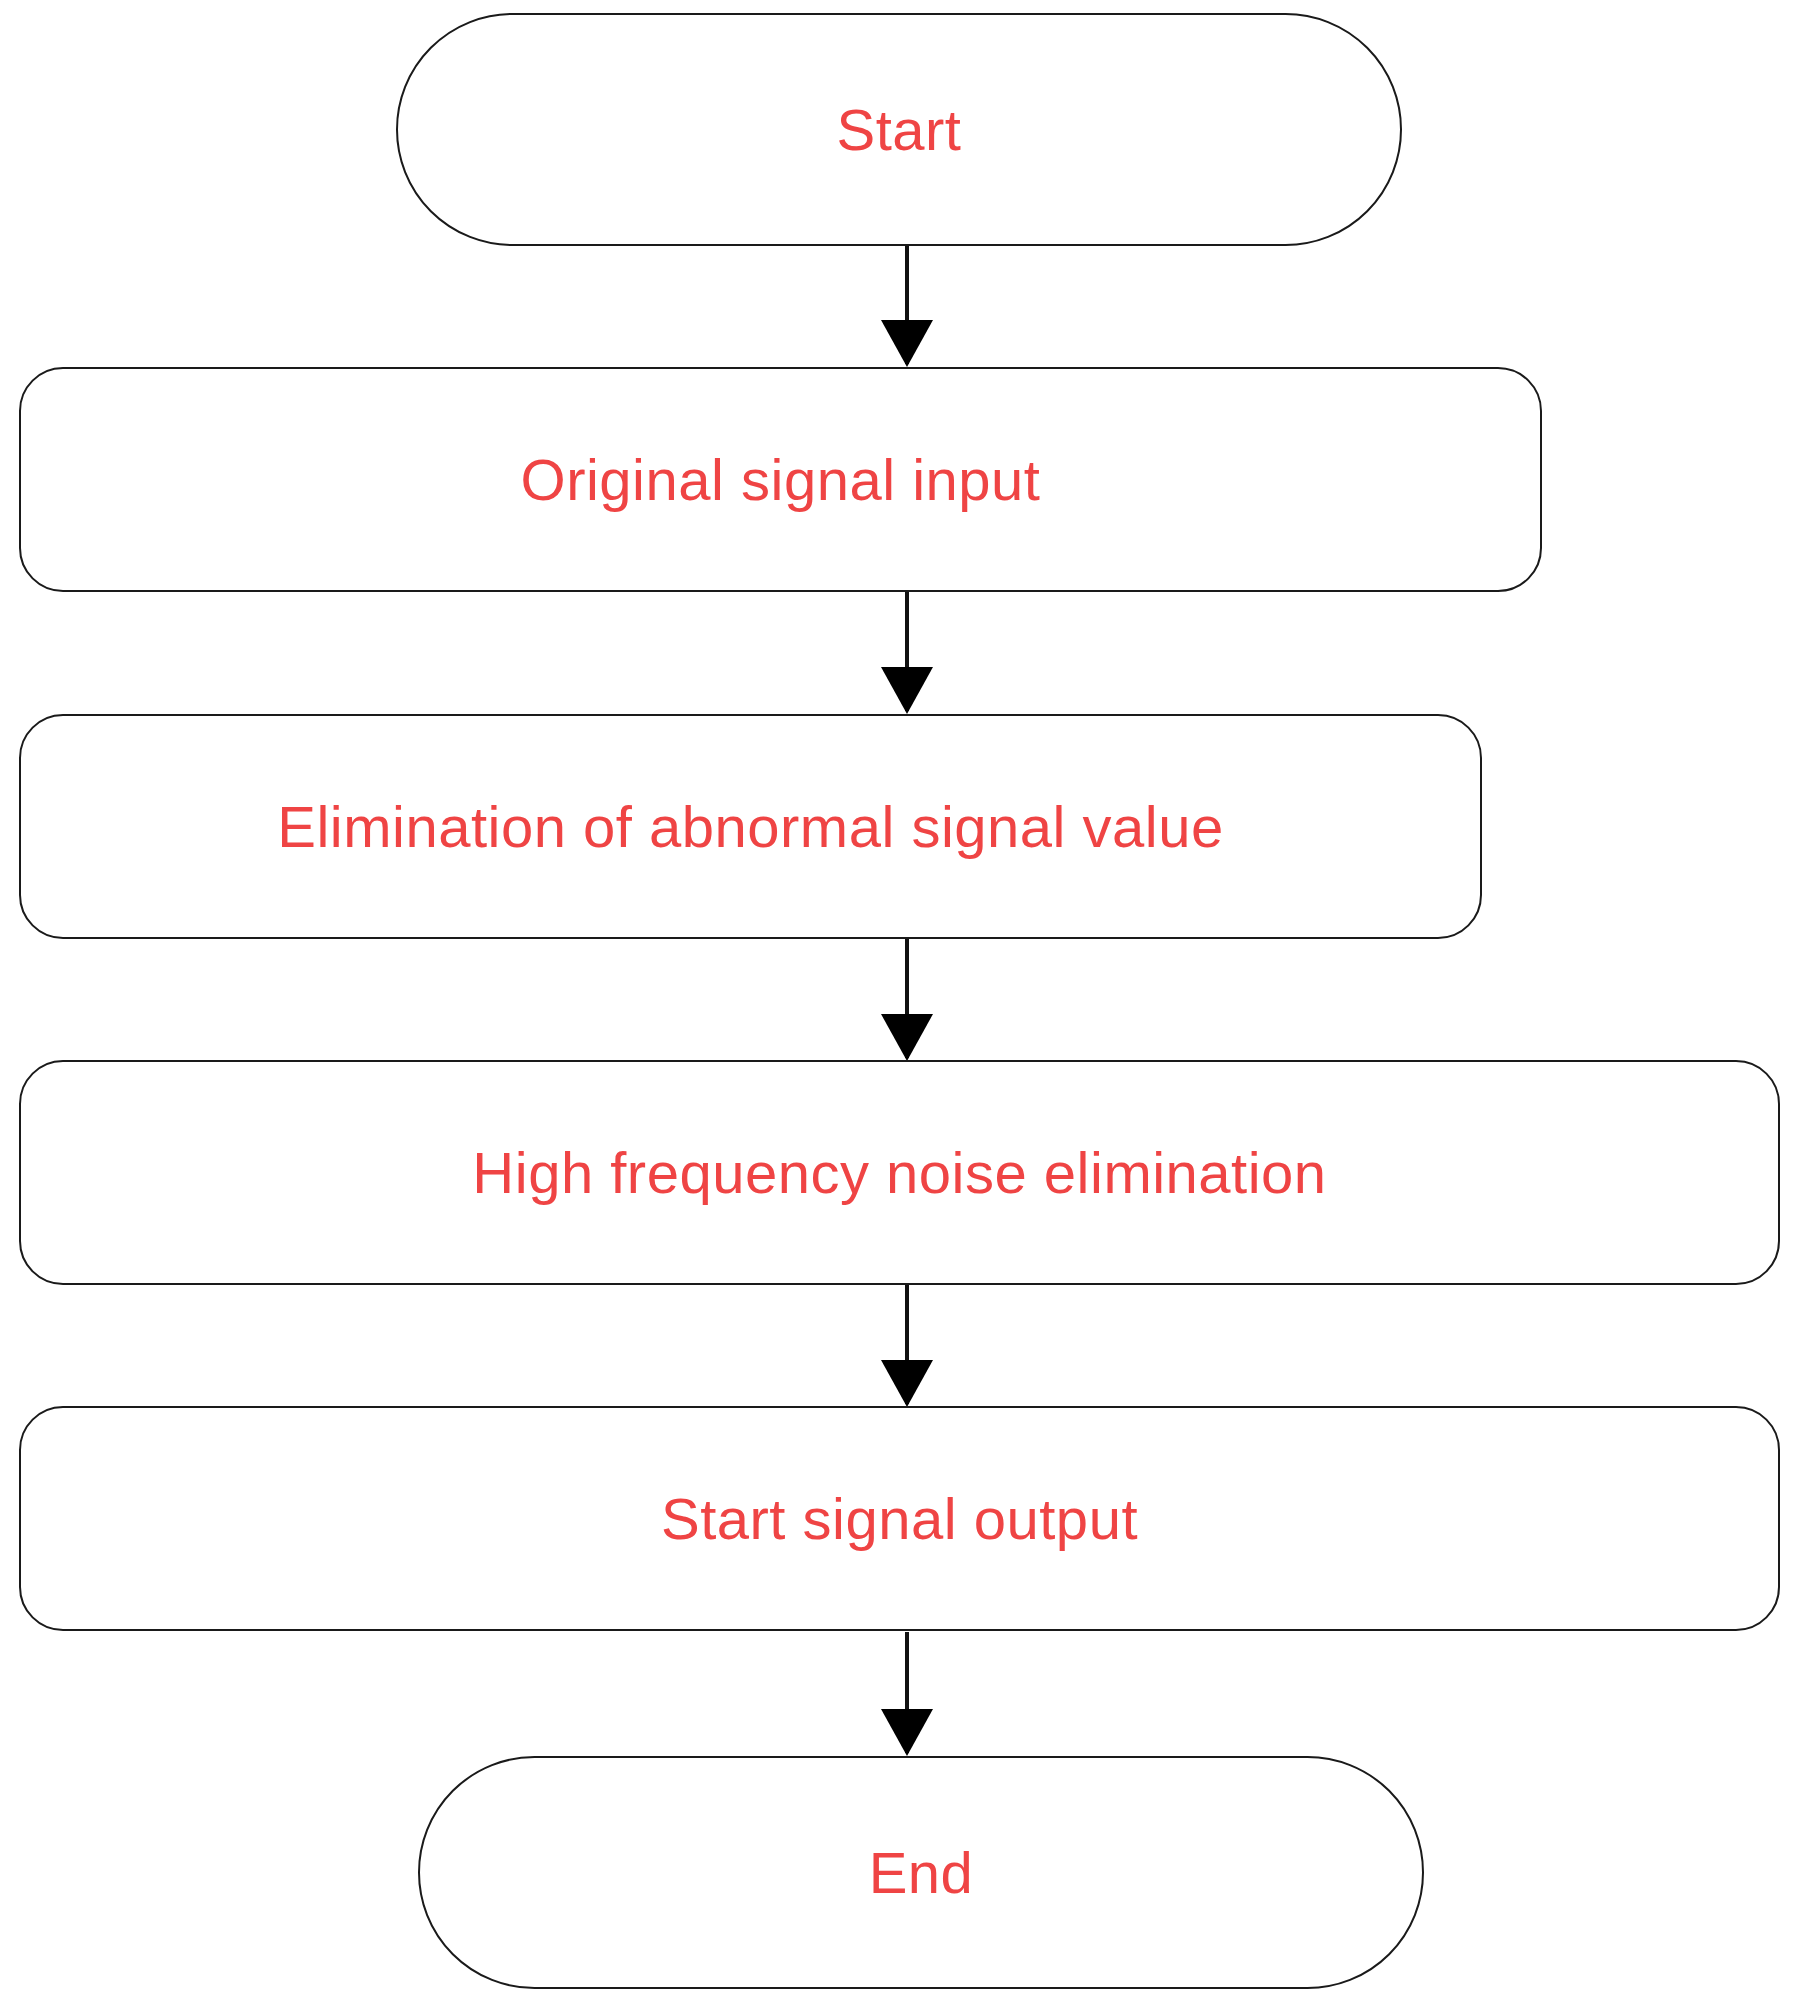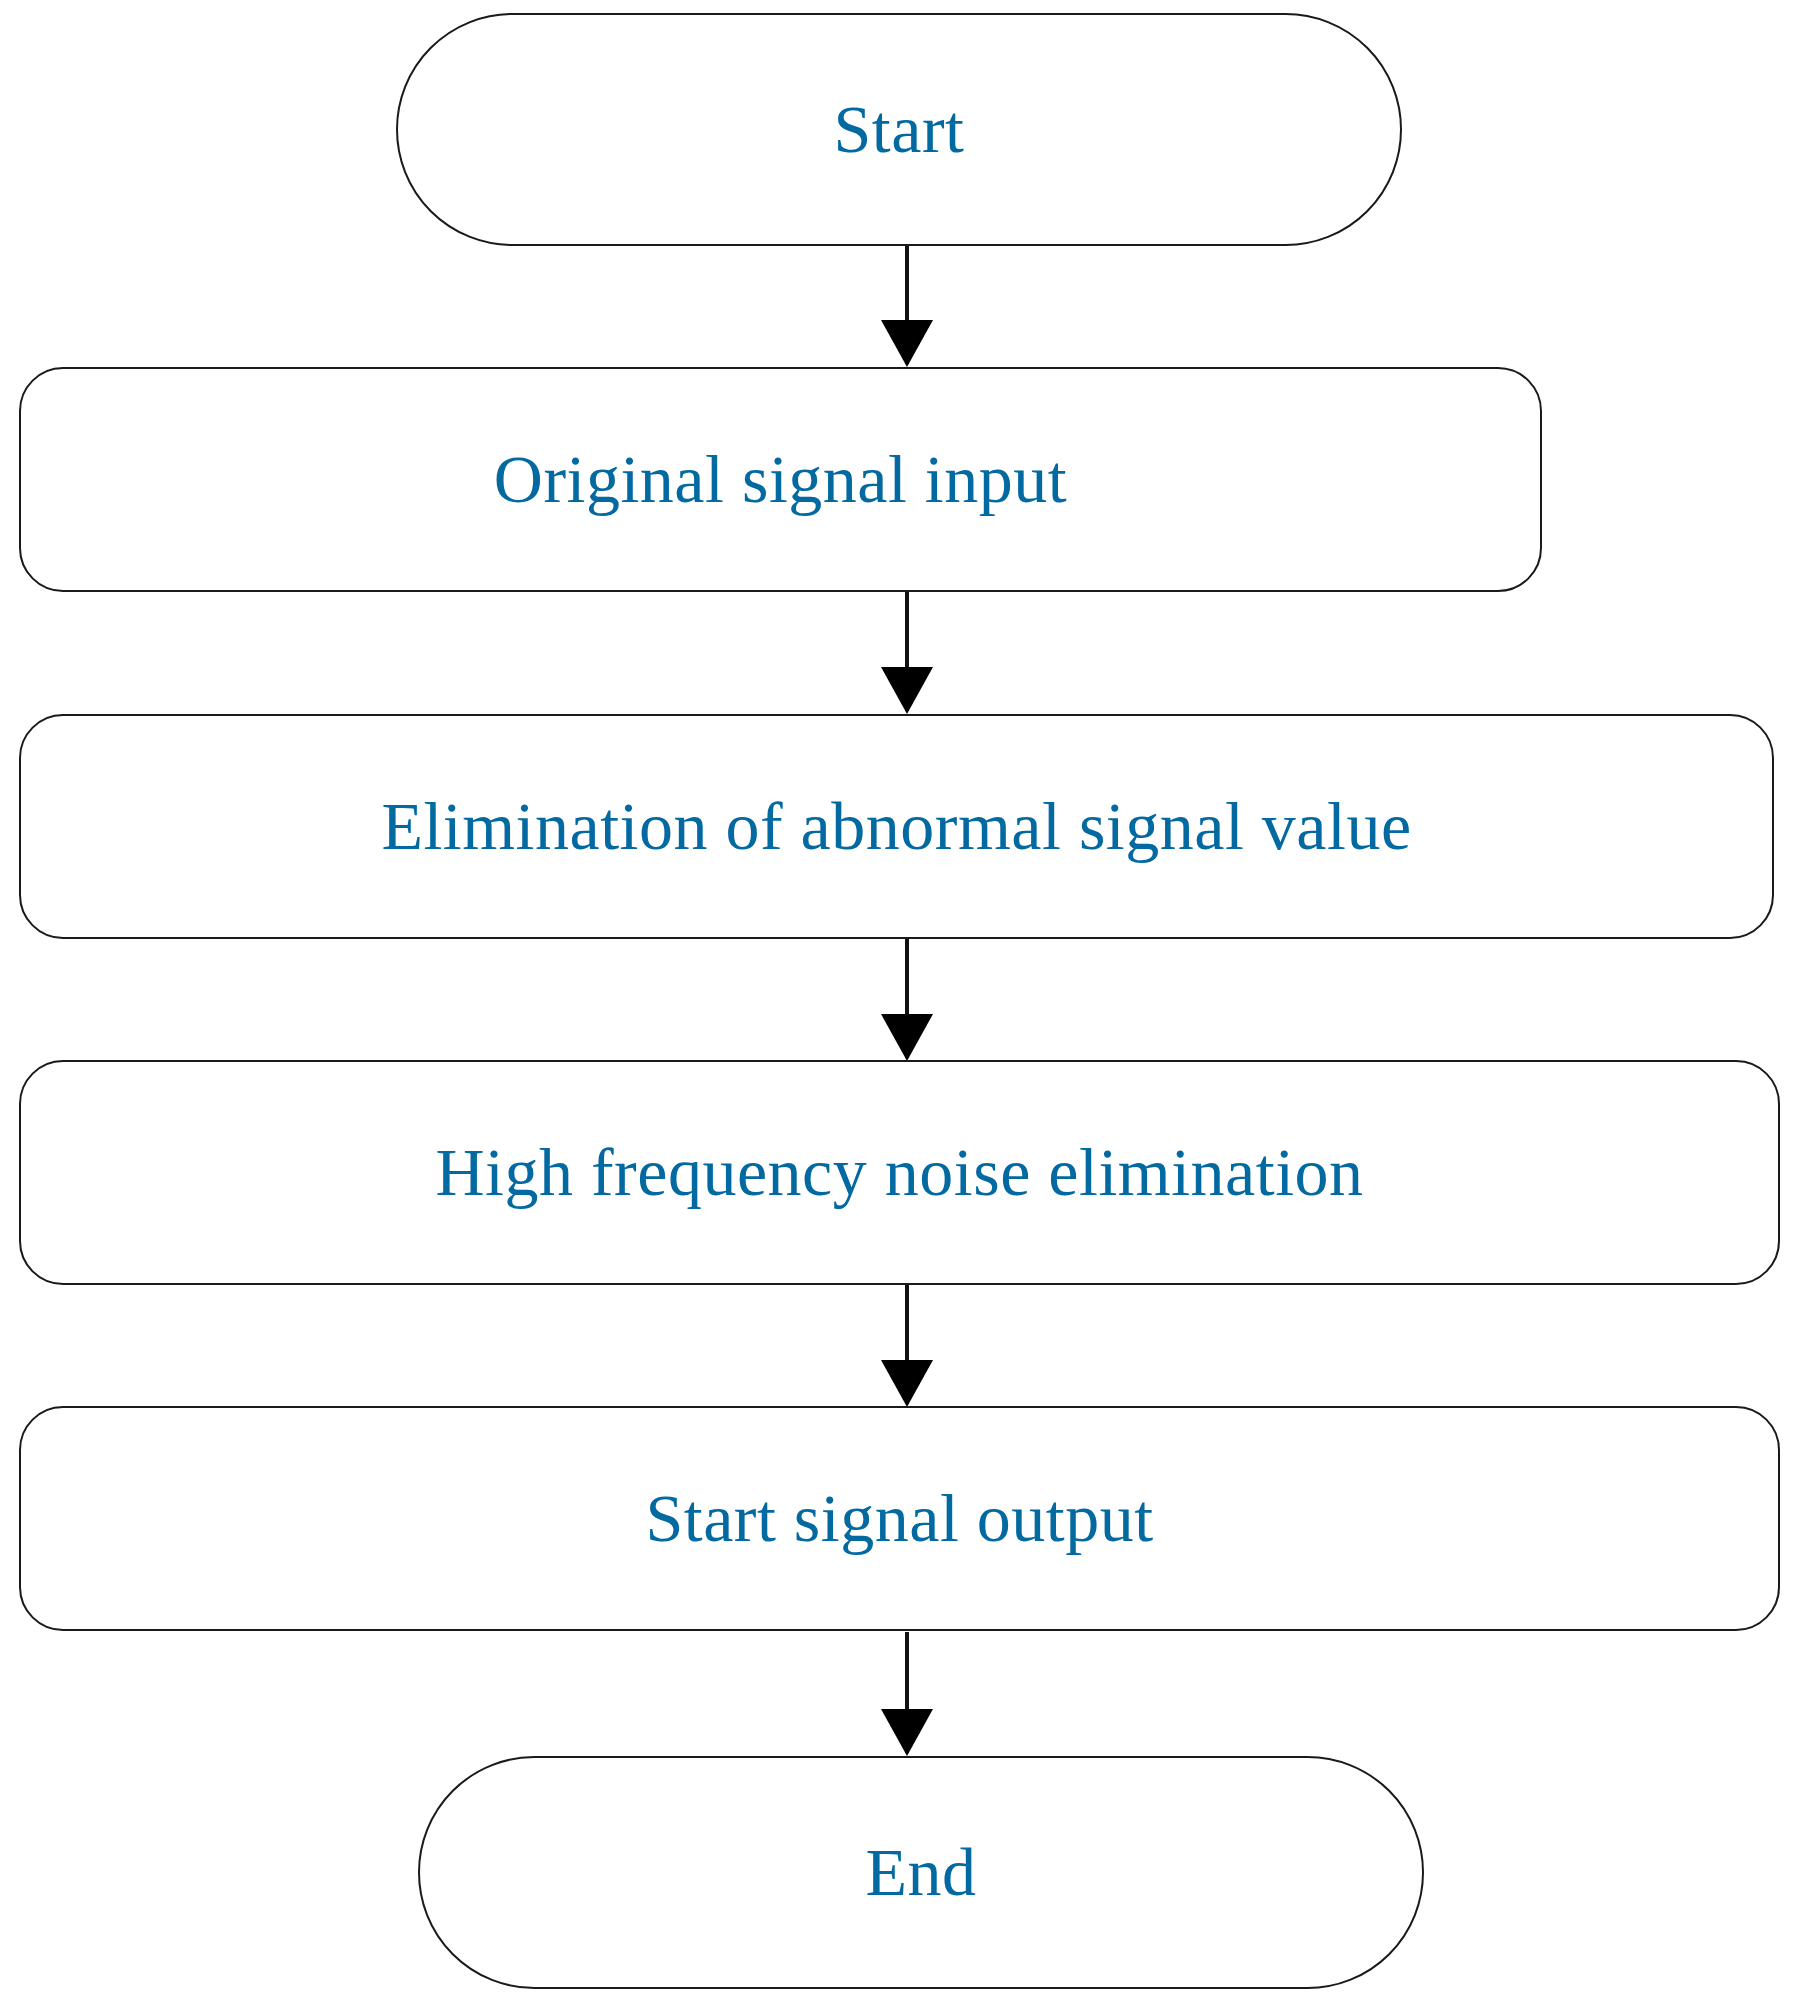--- a/index.html
+++ b/index.html
@@ -27,24 +27,24 @@
     box-sizing: border-box;
     background: #ffffff;
     border: 2.8px solid #1a1a1a;
     display: flex;
     align-items: center;
     justify-content: center;
     text-align: center;
   }
 
   .node-label {
-    font-family: Liberation Serif, serif;
-    font-size: 68px;
+    font-family: Liberation Sans, sans-serif;
+    font-size: 58px;
     line-height: 1.1;
-    color: #0369a1;
+    color: #ef4444;
     letter-spacing: 0.5px;
     white-space: nowrap;
   }
 
   
   .node.terminator {
     border-radius: 945px;
   }
 
   
@@ -91,21 +91,21 @@
 
   <div class="node process" style="left:19px; top:367px; width:1523px; height:225px;">
     <span class="node-label">Original signal input</span>
   </div>
 
   <div class="connector" style="left:907px; top:592px;">
     <div class="stem" style="height:119px;"></div>
     <div class="head" style="top:75px;"></div>
   </div>
 
-  <div class="node process" style="left:19px; top:714px; width:1755px; height:225px;">
+  <div class="node process" style="left:19px; top:714px; width:1463px; height:225px;">
     <span class="node-label">Elimination of abnormal signal value</span>
   </div>
 
   <div class="connector" style="left:907px; top:939px;">
     <div class="stem" style="height:119px;"></div>
     <div class="head" style="top:75px;"></div>
   </div>
 
   <div class="node process" style="left:19px; top:1060px; width:1761px; height:225px;">
     <span class="node-label">High frequency noise elimination</span>

